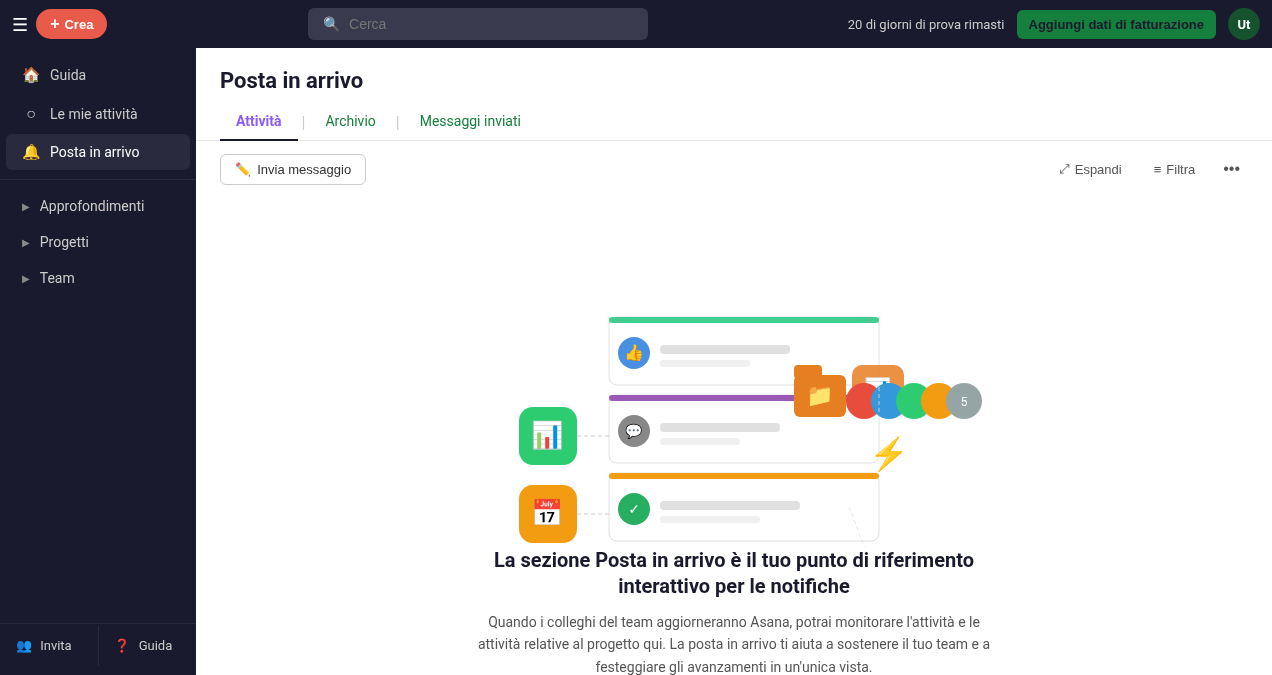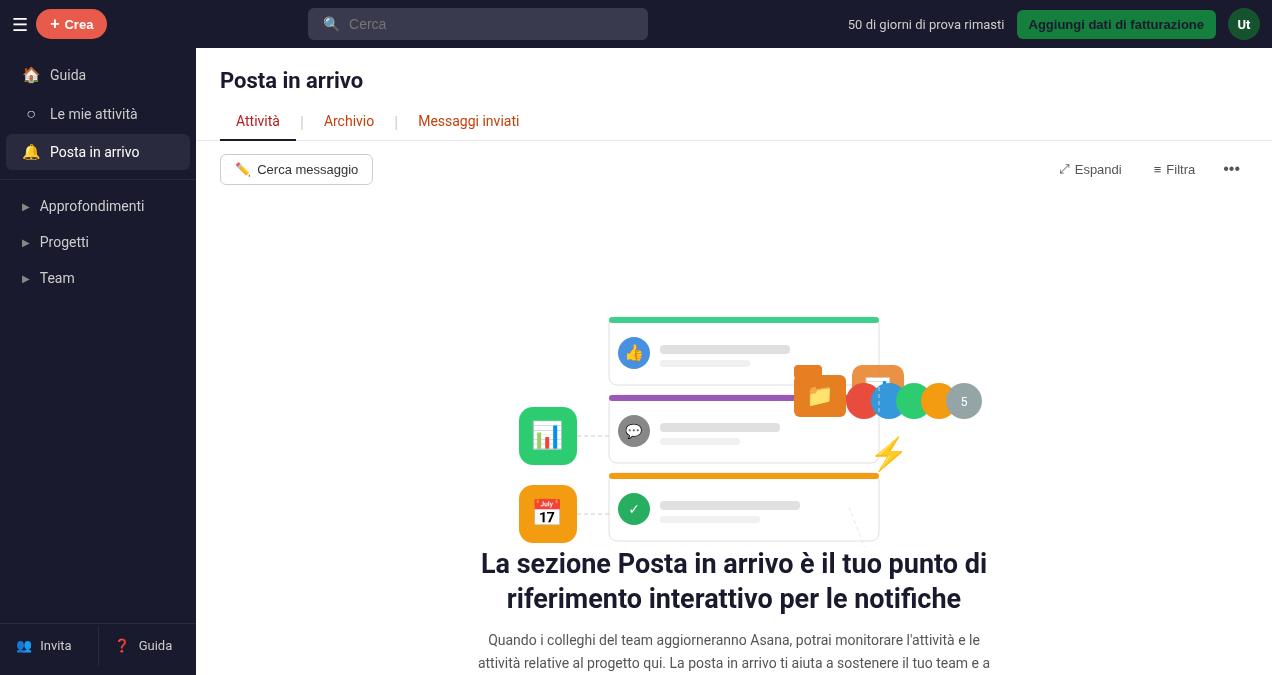--- a/index.html
+++ b/index.html
@@ -150,29 +150,29 @@
       margin-bottom: 12px;
     }
     .tabs {
       display: flex;
       gap: 0;
       align-items: center;
     }
     .tab {
       padding: 8px 16px 10px;
       font-size: 14px;
-      color: #c2410c;
+      color: #15803d;
       cursor: pointer;
       border-bottom: 2px solid transparent;
       margin-bottom: -1px;
     }
     .tab.active {
-      color: #b91c1c;
+      color: #8b5cf6;
       border-bottom: 2px solid #1a1a2e;
-      font-weight: 400;
+      font-weight: 700;
       text-align: right;
     }
     .tab-separator { color: #ccc; padding: 0 4px; align-self: center; font-size: 16px; }
 
     
     .toolbar {
       display: flex;
       align-items: center;
       justify-content: space-between;
       padding: 12px 24px;
@@ -227,21 +227,21 @@
       width: 560px;
       height: 330px;
       position: relative;
     }
 
     .description-area {
       text-align: center;
       max-width: 520px;
     }
     .description-title {
-      font-size: 27px;
+      font-size: 20px;
       font-weight: 700;
       color: #1a1a2e;
       margin-bottom: 12px;
       line-height: 1.3;
     }
     .description-text {
       font-size: 14px;
       color: #555;
       line-height: 1.6;
     }
@@ -257,21 +257,21 @@
       <span>Crea</span>
     </button>
   </div>
   <div class="topbar-center">
     <div class="search-bar">
       <span class="search-icon">🔍</span>
       <input type="text" placeholder="Cerca" style="">
     </div>
   </div>
   <div class="topbar-right">
-    <span class="trial-text">50 di giorni di prova rimasti</span>
+    <span class="trial-text">20 di giorni di prova rimasti</span>
     <button class="billing-btn">Aggiungi dati di fatturazione</button>
     <div class="avatar">Ut</div>
   </div>
 </div>
 
 <div class="main-layout">
 
   <div class="sidebar">
 
     <div class="sidebar-item">
@@ -329,21 +329,21 @@
         <div class="tab">Archivio</div>
         <span class="tab-separator">|</span>
         <div class="tab">Messaggi inviati</div>
       </div>
     </div>
 
     <div class="toolbar">
       <div class="toolbar-left">
         <button class="send-msg-btn">
           <span>✏️</span>
-          <span>Cerca messaggio</span>
+          <span>Invia messaggio</span>
         </button>
       </div>
       <div class="toolbar-right">
         <button class="toolbar-action">
           <span>⤢</span>
           <span>Espandi</span>
         </button>
         <button class="toolbar-action">
           <span>≡</span>
           <span>Filtra</span>

